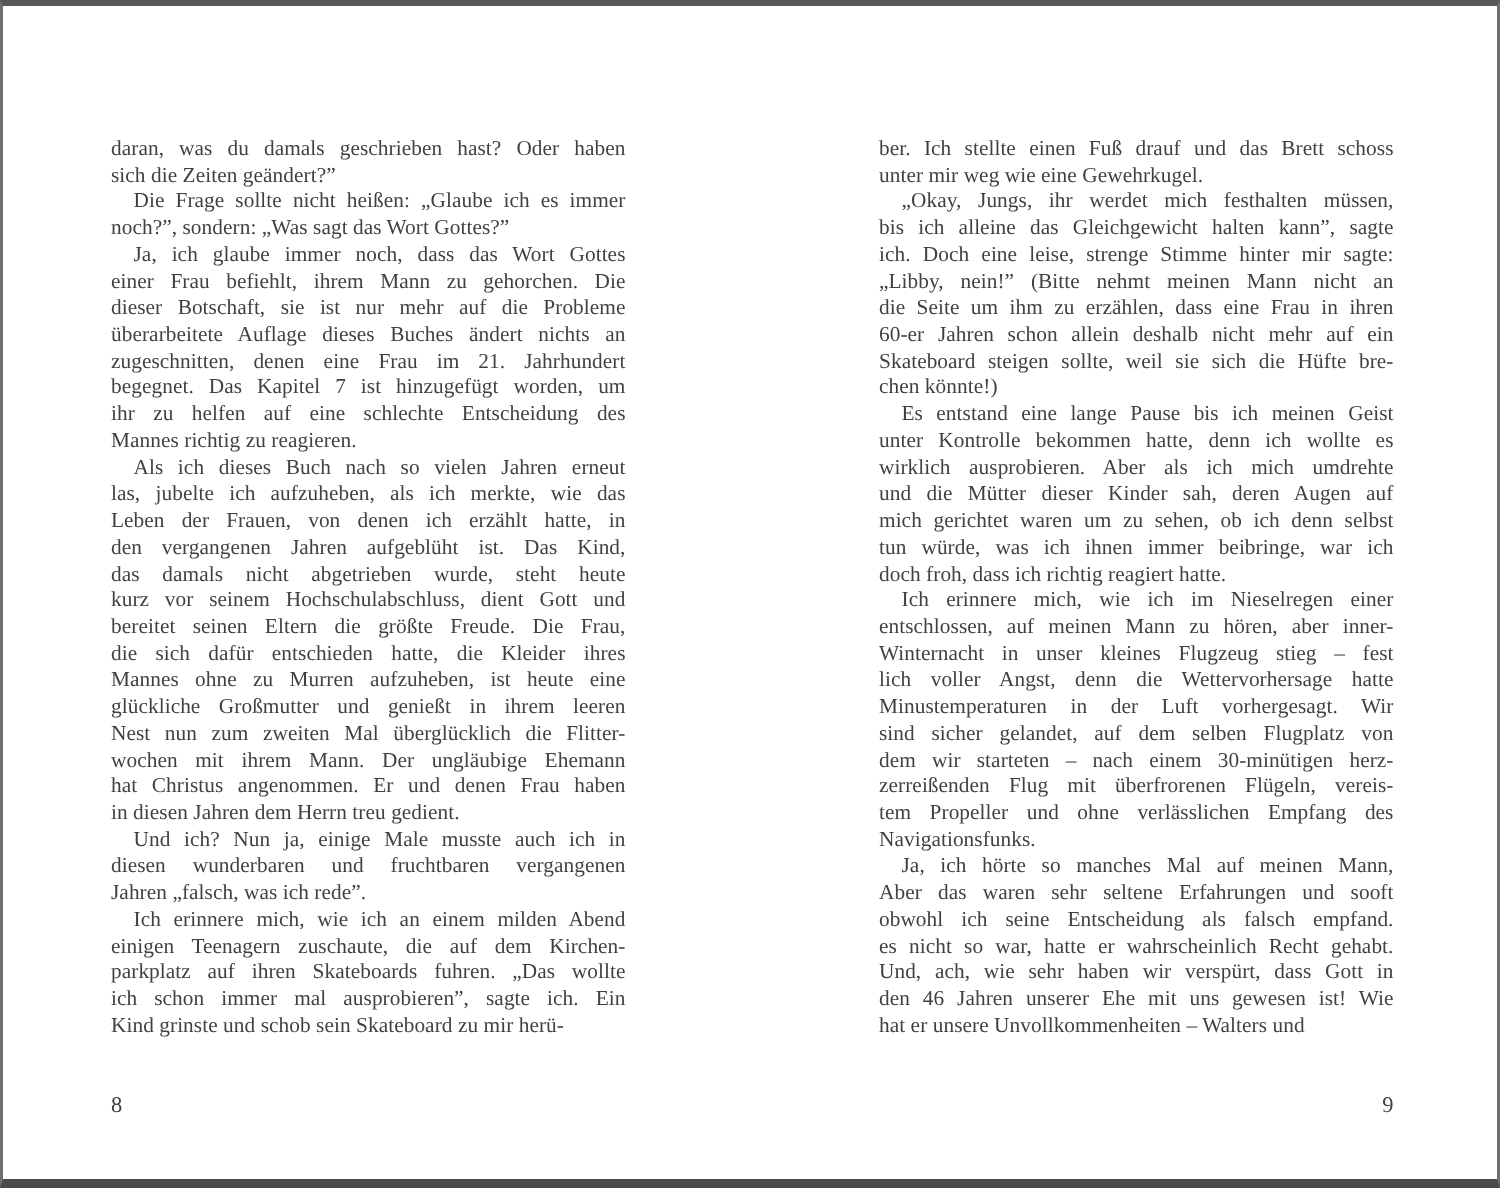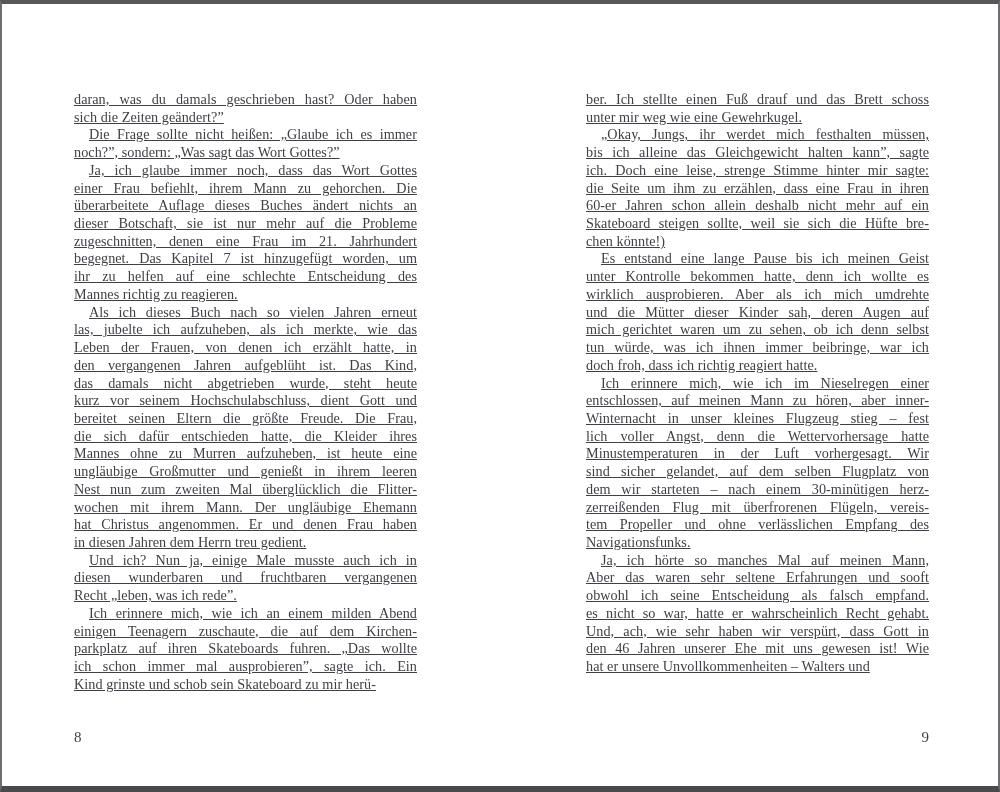--- a/index.html
+++ b/index.html
@@ -22,21 +22,20 @@
     font-family: "Liberation Serif", "DejaVu Serif", serif;
     color: #3f3f45;
   }
   .text-col {
     position: absolute;
     top: 87px;
     width: 343px;
     font-size: 14.2px;
     line-height: 17.72px;
     letter-spacing: 0.05px;
-    text-decoration: underline;
   }
   .col-left  { left: 72px; }
   .col-right { left: 584px; }
 
   .para .line {
     text-align: justify;
     text-align-last: justify;
   }
   .para .line.para-end {
     text-align-last: left;
@@ -72,47 +71,47 @@
           <div class="line first">daran, was du damals geschrieben hast? Oder haben</div>
           <div class="line para-end">sich die Zeiten geändert?”</div>
         </div>
         <div class="para indent">
           <div class="line first">Die Frage sollte nicht heißen: „Glaube ich es immer</div>
           <div class="line para-end">noch?”, sondern: „Was sagt das Wort Gottes?”</div>
         </div>
         <div class="para indent">
           <div class="line first">Ja, ich glaube immer noch, dass das Wort Gottes</div>
           <div class="line">einer Frau befiehlt, ihrem Mann zu gehorchen. Die</div>
+          <div class="line">dieser Botschaft, sie ist nur mehr auf die Probleme</div>
           <div class="line">überarbeitete Auflage dieses Buches ändert nichts an</div>
-          <div class="line">dieser Botschaft, sie ist nur mehr auf die Probleme</div>
           <div class="line">zugeschnitten, denen eine Frau im 21. Jahrhundert</div>
           <div class="line">begegnet. Das Kapitel 7 ist hinzugefügt worden, um</div>
           <div class="line">ihr zu helfen auf eine schlechte Entscheidung des</div>
           <div class="line para-end">Mannes richtig zu reagieren.</div>
         </div>
         <div class="para indent">
           <div class="line first">Als ich dieses Buch nach so vielen Jahren erneut</div>
           <div class="line">las, jubelte ich aufzuheben, als ich merkte, wie das</div>
           <div class="line">Leben der Frauen, von denen ich erzählt hatte, in</div>
           <div class="line">den vergangenen Jahren aufgeblüht ist. Das Kind,</div>
           <div class="line">das damals nicht abgetrieben wurde, steht heute</div>
           <div class="line">kurz vor seinem Hochschulabschluss, dient Gott und</div>
           <div class="line">bereitet seinen Eltern die größte Freude. Die Frau,</div>
           <div class="line">die sich dafür entschieden hatte, die Kleider ihres</div>
           <div class="line">Mannes ohne zu Murren aufzuheben, ist heute eine</div>
-          <div class="line">ungläubige Großmutter und genießt in ihrem leeren</div>
+          <div class="line">glückliche Großmutter und genießt in ihrem leeren</div>
           <div class="line">Nest nun zum zweiten Mal überglücklich die Flitter-</div>
           <div class="line">wochen mit ihrem Mann. Der ungläubige Ehemann</div>
           <div class="line">hat Christus angenommen. Er und denen Frau haben</div>
           <div class="line para-end">in diesen Jahren dem Herrn treu gedient.</div>
         </div>
         <div class="para indent">
           <div class="line first">Und ich? Nun ja, einige Male musste auch ich in</div>
           <div class="line">diesen wunderbaren und fruchtbaren vergangenen</div>
-          <div class="line para-end">Recht „leben, was ich rede”.</div>
+          <div class="line para-end">Jahren „falsch, was ich rede”.</div>
         </div>
         <div class="para indent">
           <div class="line first">Ich erinnere mich, wie ich an einem milden Abend</div>
           <div class="line">einigen Teenagern zuschaute, die auf dem Kirchen-</div>
           <div class="line">parkplatz auf ihren Skateboards fuhren. „Das wollte</div>
           <div class="line">ich schon immer mal ausprobieren”, sagte ich. Ein</div>
           <div class="line para-end">Kind grinste und schob sein Skateboard zu mir herü-</div>
         </div>
       </div>
     <div class="pagenum pagenum-left">8</div>
@@ -121,20 +120,21 @@
   <div class="page page-right">
     <div class="text-col col-right">
         <div class="para">
           <div class="line first">ber. Ich stellte einen Fuß drauf und das Brett schoss</div>
           <div class="line para-end">unter mir weg wie eine Gewehrkugel.</div>
         </div>
         <div class="para indent">
           <div class="line first">„Okay, Jungs, ihr werdet mich festhalten müssen,</div>
           <div class="line">bis ich alleine das Gleichgewicht halten kann”, sagte</div>
           <div class="line">ich. Doch eine leise, strenge Stimme hinter mir sagte:</div>
+          <div class="line">„Libby, nein!” (Bitte nehmt meinen Mann nicht an</div>
           <div class="line">die Seite um ihm zu erzählen, dass eine Frau in ihren</div>
           <div class="line">60-er Jahren schon allein deshalb nicht mehr auf ein</div>
           <div class="line">Skateboard steigen sollte, weil sie sich die Hüfte bre-</div>
           <div class="line para-end">chen könnte!)</div>
         </div>
         <div class="para indent">
           <div class="line first">Es entstand eine lange Pause bis ich meinen Geist</div>
           <div class="line">unter Kontrolle bekommen hatte, denn ich wollte es</div>
           <div class="line">wirklich ausprobieren. Aber als ich mich umdrehte</div>
           <div class="line">und die Mütter dieser Kinder sah, deren Augen auf</div>

